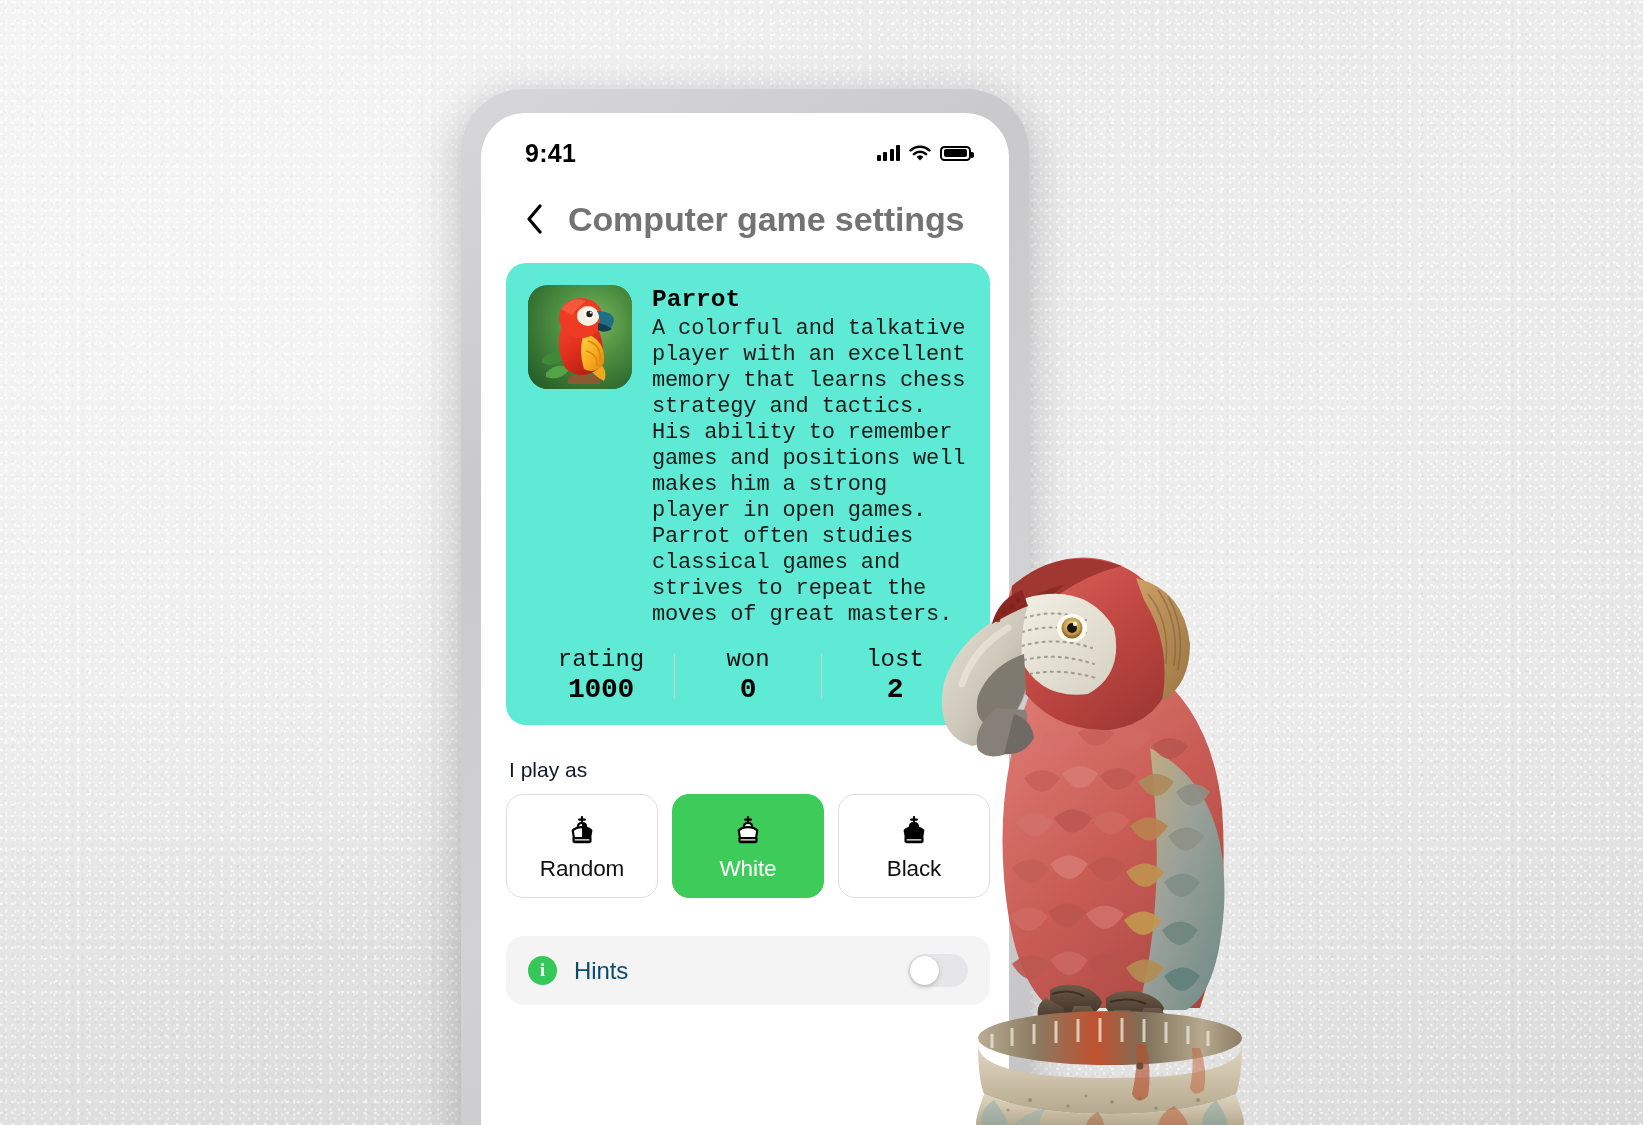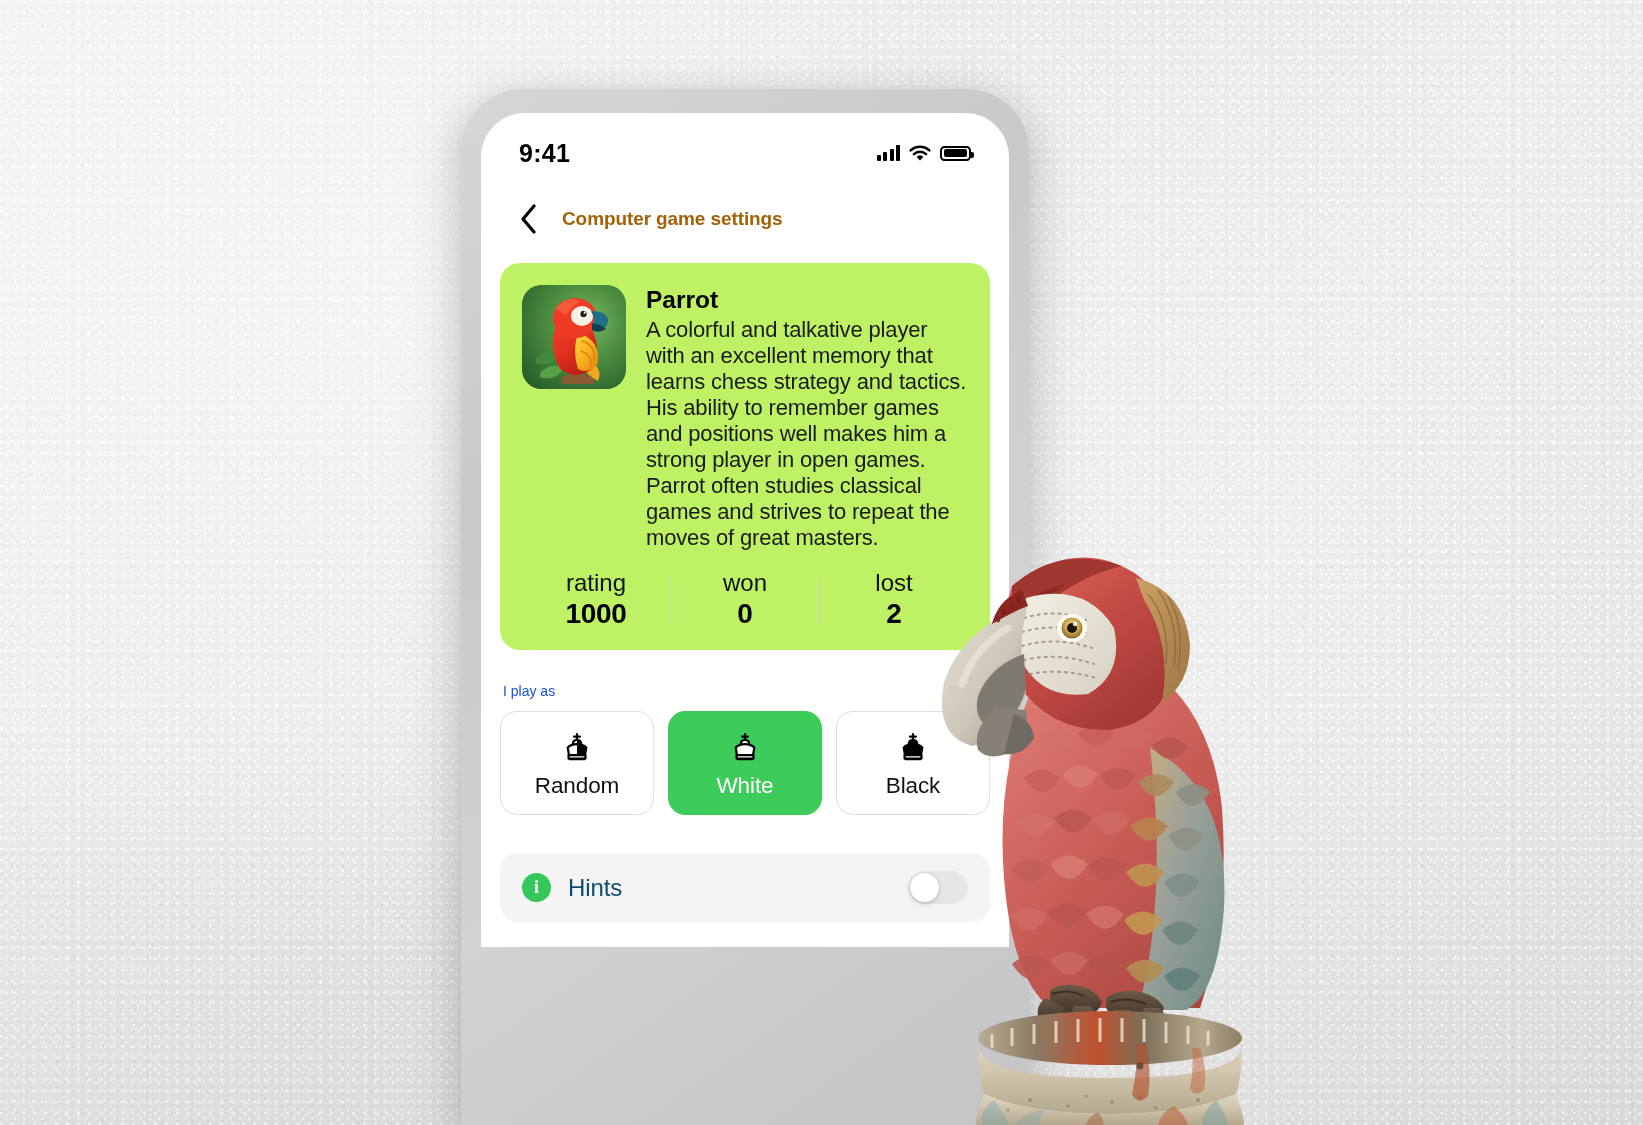--- a/index.html
+++ b/index.html
@@ -56,24 +56,25 @@
     position: absolute;
     left: 461px; top: 89px;
     width: 568px; height: 1040px;
     border-radius: 62px 62px 0 0;
     background: linear-gradient(145deg, #d7d7d9 0%, #c9c9cc 30%, #d2d2d5 60%, #c4c4c7 100%);
     box-shadow: 0 10px 34px rgba(70,70,80,.18);
   }
   #phone-screen {
     position: absolute;
     left: 481px; top: 113px;
-    width: 528px; height: 834px;
+    width: 528px; height: 1012px;
     border-radius: 44px 44px 0 0;
     background: #ffffff;
     overflow: hidden;
+    padding-left: 6px;
   }
 
   
   .statusbar {
     height: 72px;
     padding: 0 38px 0 38px;
     display: flex;
     align-items: center;
     justify-content: space-between;
   }
@@ -113,32 +114,33 @@
     align-items: center;
     gap: 17px;
     padding: 14px 38px 18px 30px;
   }
   .back-btn {
     width: 34px; height: 40px;
     display: flex; align-items: center; justify-content: center;
     cursor: pointer;
   }
   .nav-title {
-    font-size: 19px;
+    font-size: 34px;
     font-weight: bold;
-    color: #a16207;
+    color: #737373;
     letter-spacing: -.1px;
   }
 
   
   .bot-card {
     margin: 6px 19px 0 19px;
-    background: #bef264;
+    background: #5eead4;
     border-radius: 20px;
     padding: 22px 22px 20px 22px;
+    font-family: Liberation Mono, monospace;
   }
   .bot-head { display: flex; gap: 20px; }
   .bot-avatar {
     width: 104px; height: 104px;
     border-radius: 20px;
     flex: 0 0 104px;
     overflow: hidden;
     position: relative;
     background: radial-gradient(circle at 62% 38%, #6fae57 0%, #4f9142 38%, #2f6b2c 100%);
   }
@@ -179,22 +181,22 @@
     letter-spacing: -.3px;
   }
   .stat-div {
     width: 1px;
     background: #cfcfcf;
     margin: 8px 0 6px 0;
   }
 
   
   .section-label {
-    font-size: 14px;
-    color: #1d4ed8;
+    font-size: 21px;
+    color: #0f172a;
     padding: 33px 0 12px 22px;
   }
   .side-row {
     display: flex;
     gap: 14px;
     padding: 0 19px;
   }
   .side-btn {
     flex: 1;
     height: 104px;

